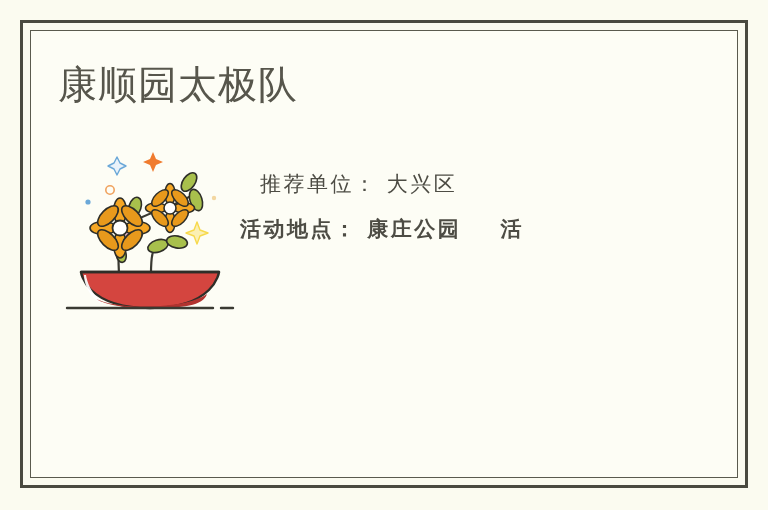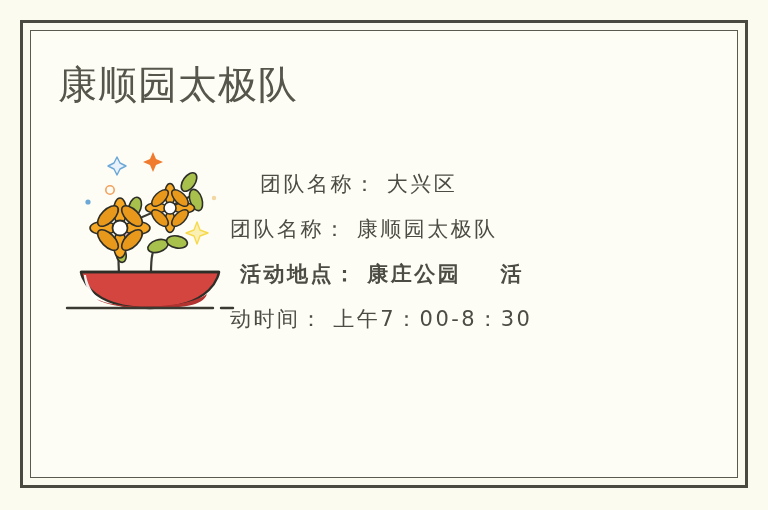--- a/index.html
+++ b/index.html
@@ -194,23 +194,21 @@
 
         <g>
           <path d="M2 170 L148 170" stroke="#3A3A32" stroke-width="2.4" stroke-linecap="round"></path>
           <path d="M156 170 L168 170" stroke="#3A3A32" stroke-width="2.4" stroke-linecap="round"></path>
         </g>
 
       </svg>
     </div>
 
     <div class="info-block">
-      <div class="info-line indent-1">团队名称： 大兴区</div>
-      <div class="info-line">团队名称： 康顺园太极队</div>
+      <div class="info-line indent-1">推荐单位： 大兴区</div>
       <div class="info-line indent-2">活动地点： 康庄公园    活</div>
-      <div class="info-line">动时间： 上午7：00-8：30</div>
     </div>
 
   </div>
 
   <div class="frame-inner"></div>
 
 </div>
 
 </body></html>

